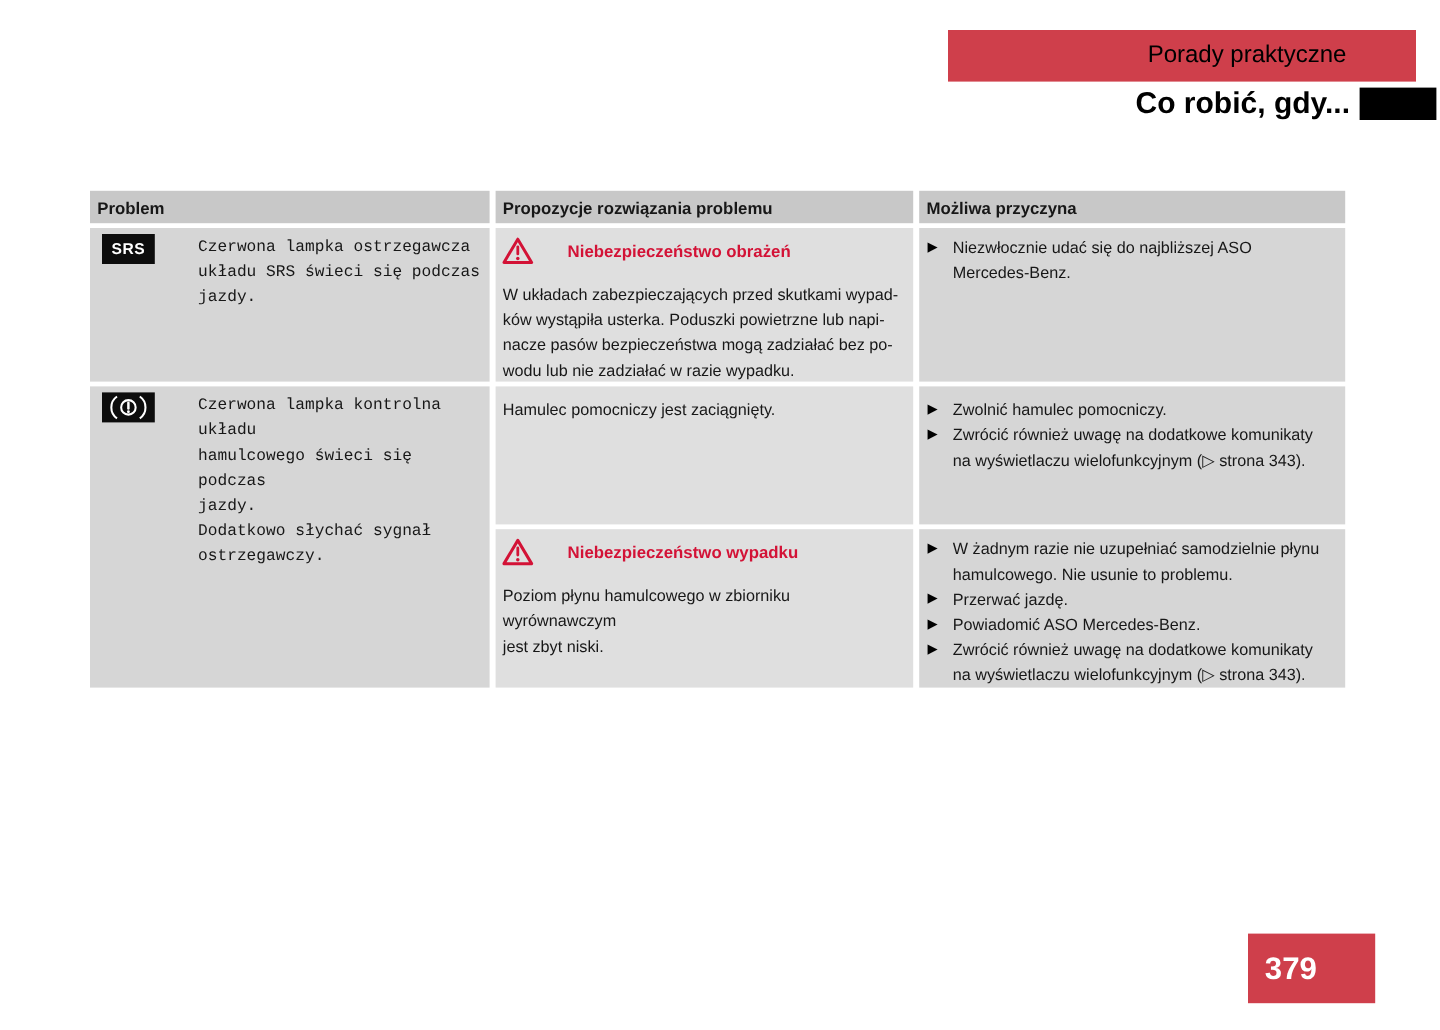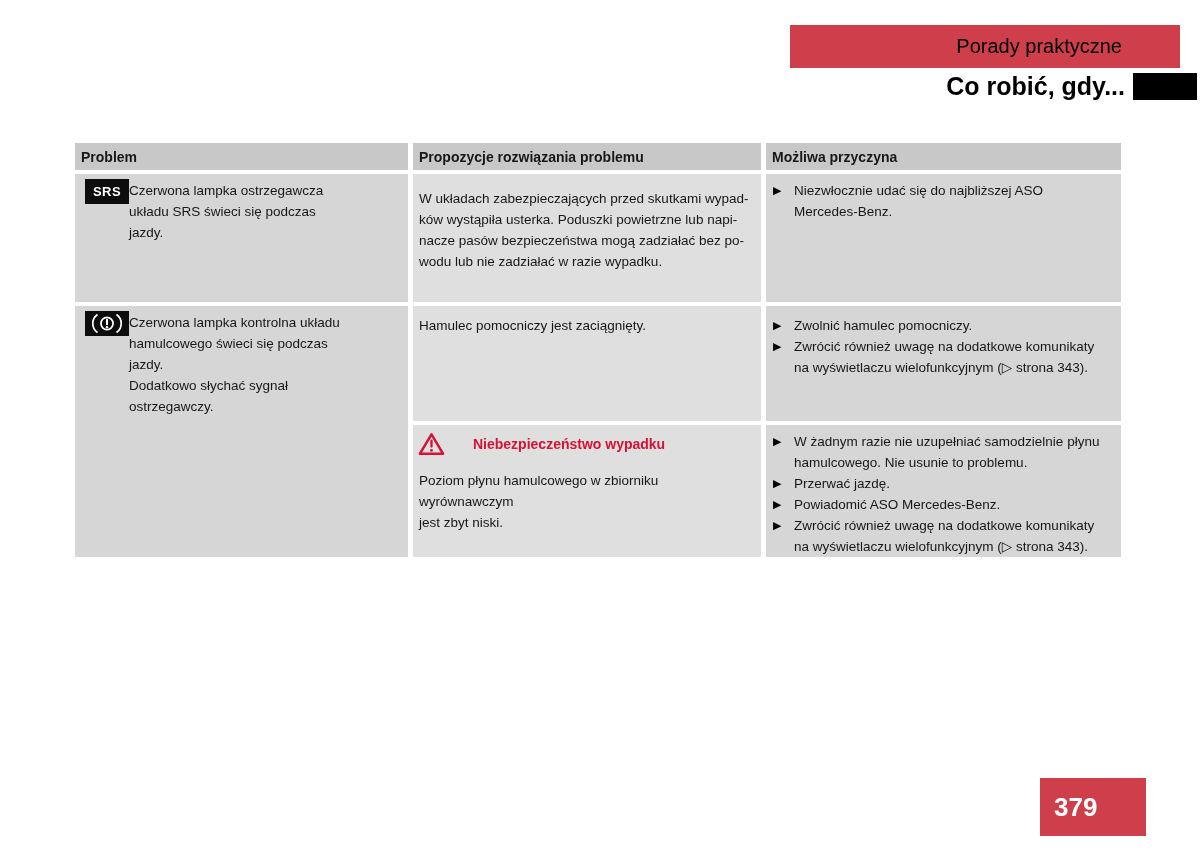--- a/index.html
+++ b/index.html
@@ -31,21 +31,21 @@
     position:absolute; top:73px; right:75px; height:27px;
     display:flex; align-items:center;
     font-weight:bold; font-size:25px; color:#000;
   }
   .black-tab{
     position:absolute; top:73px; right:3px; width:64px; height:27px;
     background:#000;
   }
   
   .manual-table{
-    position:absolute; left:75px; top:143px;
+    position:absolute; left:75px; top:159px;
     display:grid;
     grid-template-columns:333px 348px 355px;
     grid-template-rows:27px 128px 115px 132px;
     column-gap:5px; row-gap:4px;border-radius:21px;
   }
   .th{
     background:var(--head-gray);
     display:flex; align-items:center;
     font-size:14px; font-weight:bold; padding-left:6px;
   }
@@ -53,21 +53,21 @@
   .col-a{ background:var(--cell-gray); position:relative; }
   .col-b{ background:var(--cell-gray-light); }
   .col-c{ background:var(--cell-gray); }
   .span-rows{ grid-row:3 / 5; }
   .badge{
     position:absolute; left:10px; top:5px;
     width:44px; height:25px; background:#0d0d0d;
     display:flex; align-items:center; justify-content:center;
   }
   .badge .srs-txt{ color:#fff; font-weight:bold; font-size:13px; letter-spacing:.5px; }
-  .problem-text{ margin-left:54px; padding-top:6px; padding-right:6px; white-space:pre-line; }
+  .problem-text{ margin-left:90px; padding-top:6px; padding-right:6px; white-space:pre-line;font-family:Liberation Mono, monospace; }
   .warn-head{ display:flex; align-items:center; padding:7px 0 0 5px; }
   .warn-title{ color:var(--warn-red); font-weight:bold; font-size:14px; margin-left:28px; }
   .warn-body{ margin:14px 8px 0 6px; white-space:pre-line; }
   .plain-cause{ padding:9px 8px 0 6px; white-space:pre-line; }
   .sol-list{ padding:6px 4px 0 7px; display:flex; flex-direction:column; }
   .sol-list.pad-more{ padding-top:9px; }
   .sol-item{ display:flex; }
   .bullet{ width:21px; flex:0 0 21px; font-size:11px; line-height:21px; color:#000; }
   .sol-text{ white-space:pre-line; flex:1; }
   
@@ -98,20 +98,30 @@
   <div class="cell col-a">
     <span class="badge">
       <span class="srs-txt">SRS</span>
     </span>
     <div class="problem-text">Czerwona lampka ostrzegawcza
 układu SRS świeci się podczas
 jazdy.</div>
   </div>
 
   <div class="cell col-b">
+    <div class="warn-head">
+      <span>
+        <svg width="27" height="24" viewBox="0 0 28 25">
+          <path d="M14 2.4 L26 22.6 H2 Z" fill="none" stroke="#d31236" stroke-width="2.6" stroke-linejoin="round"></path>
+          <path d="M14 9 L14 15.2" stroke="#d31236" stroke-width="2.4" stroke-linecap="round"></path>
+          <circle cx="14" cy="19.2" r="1.5" fill="#d31236"></circle>
+        </svg>
+      </span>
+      <span class="warn-title">Niebezpieczeństwo obrażeń</span>
+    </div>
     <div class="warn-body">W układach zabezpieczających przed skutkami wypad-
 ków wystąpiła usterka. Poduszki powietrzne lub napi-
 nacze pasów bezpieczeństwa mogą zadziałać bez po-
 wodu lub nie zadziałać w razie wypadku.</div>
   </div>
 
   <div class="cell col-c">
     <div class="sol-list">
       <div class="sol-item">
         <span class="bullet">▶</span>

